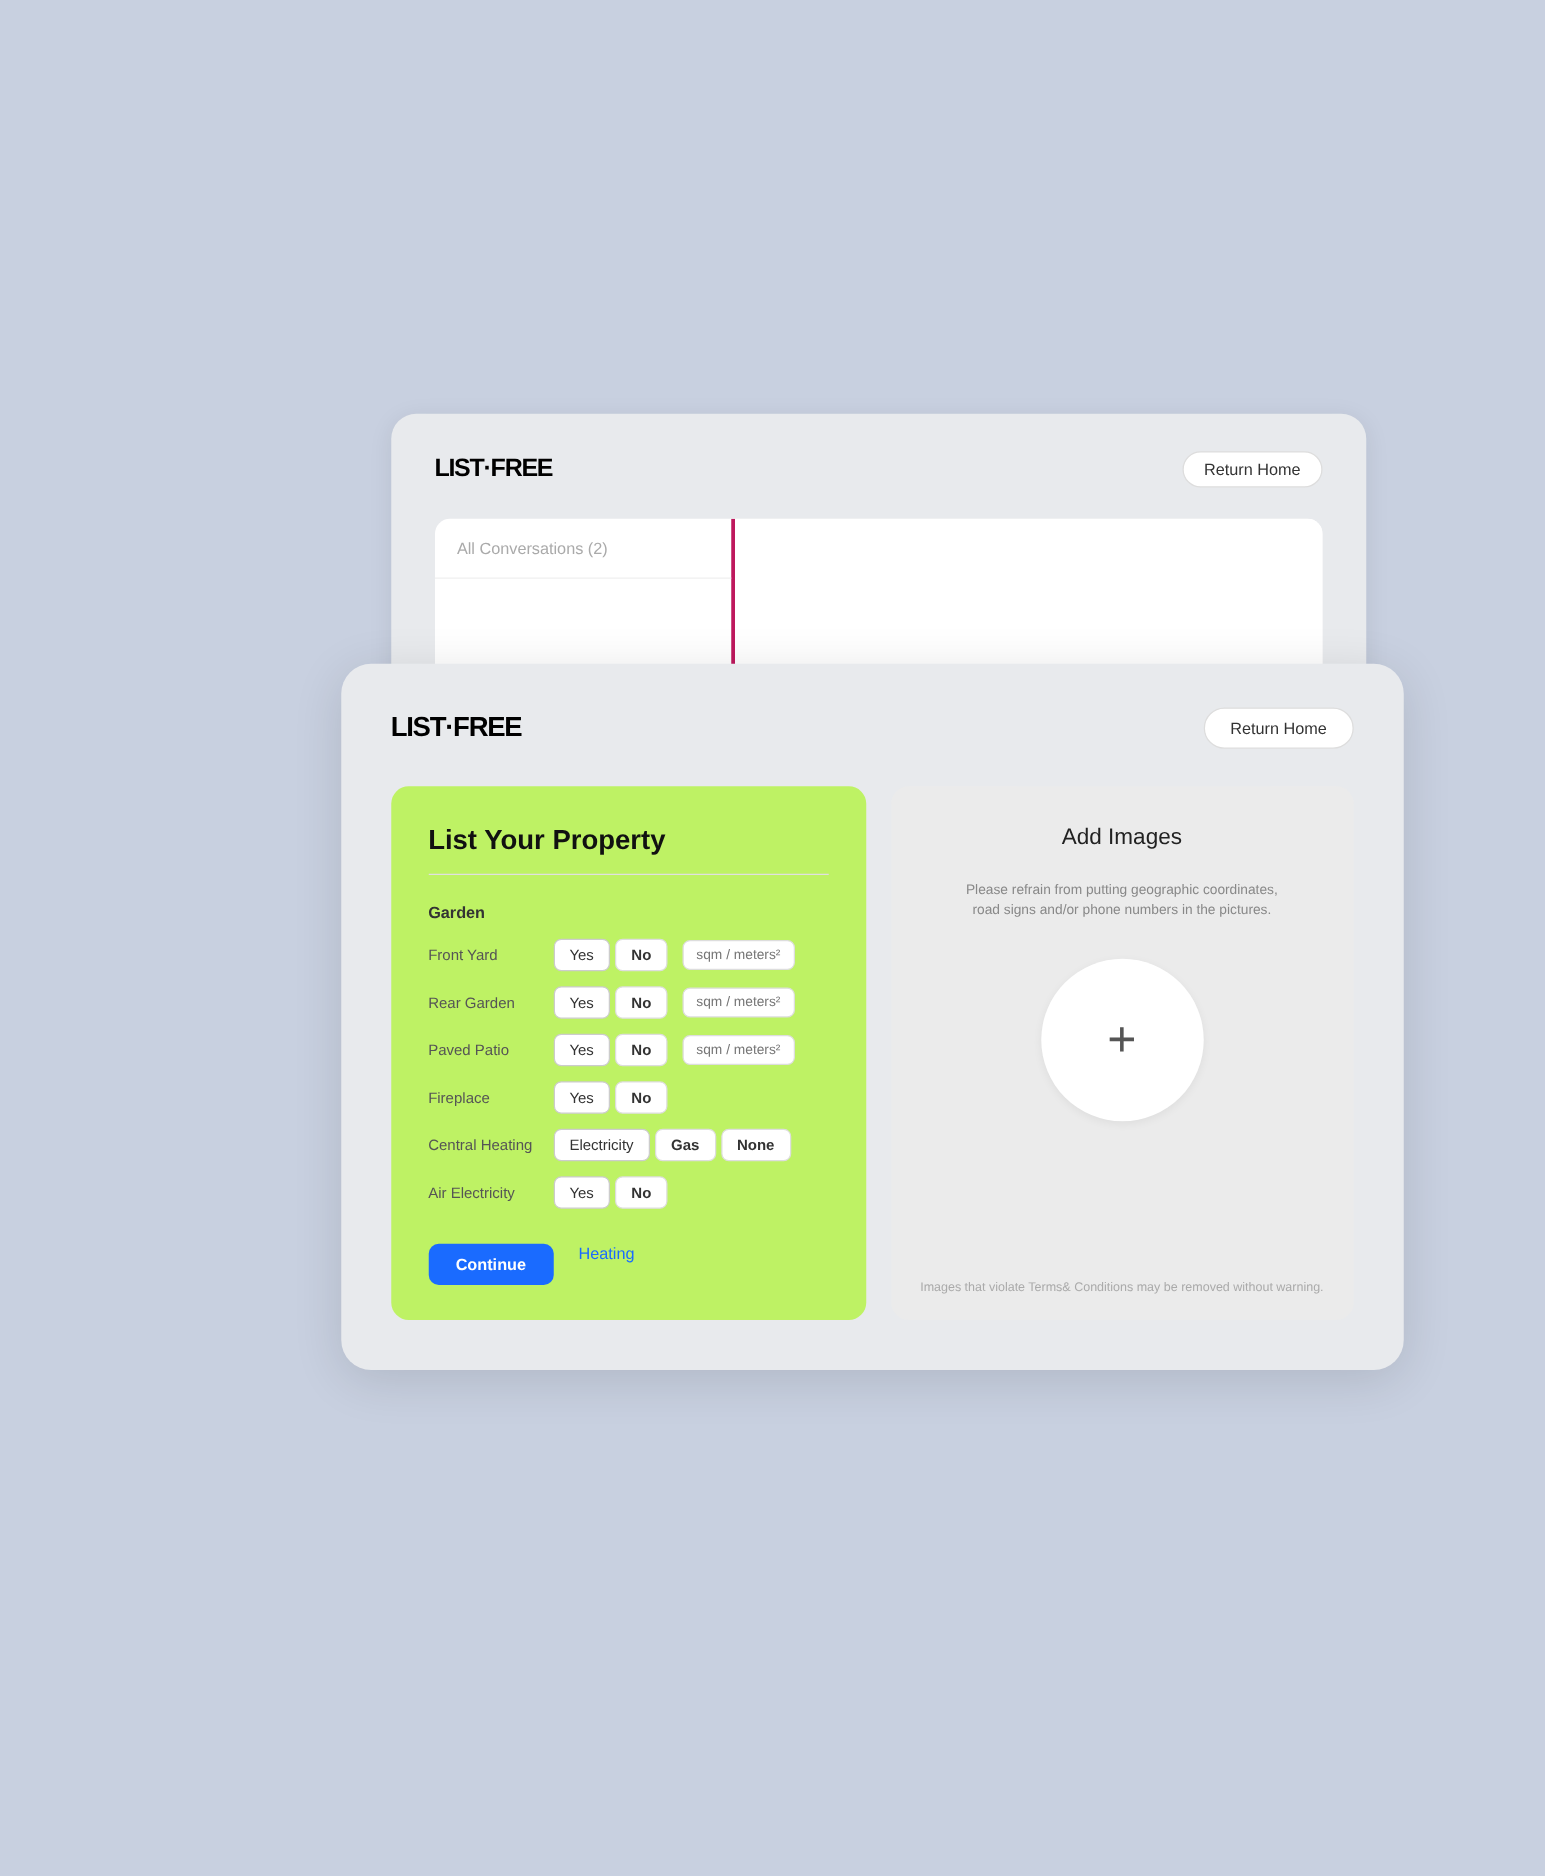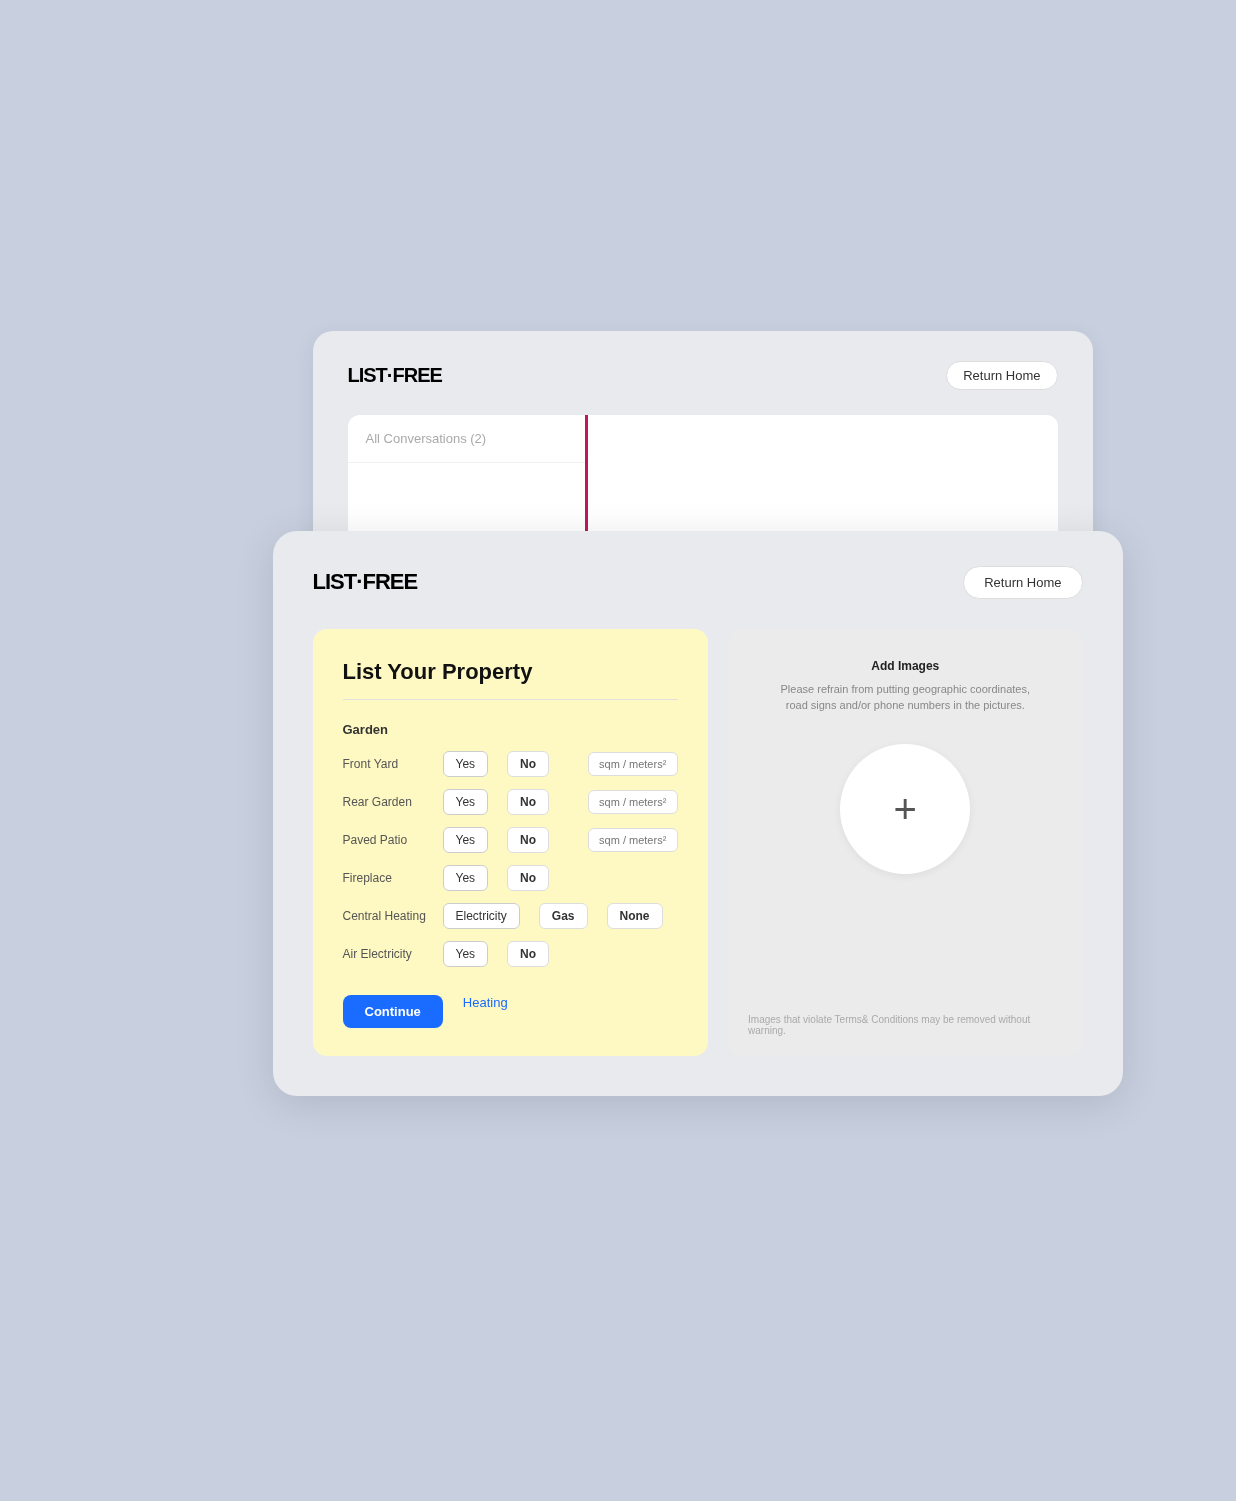--- a/index.html
+++ b/index.html
@@ -147,21 +147,21 @@
       font-weight: 500;
     }
 
     .main-content {
       display: flex;
       gap: 20px;
     }
 
     
     .form-panel {
-      background: #fef9c3;
+      background: #bef264;
       border-radius: 14px;
       padding: 30px 30px 28px;
       flex: 0 0 380px;
     }
 
     .form-title {
       font-size: 22px;
       font-weight: 700;
       color: #111;
       margin-bottom: 14px;
@@ -187,21 +187,21 @@
     }
 
     .row-label {
       font-size: 12px;
       color: #555;
       flex: 0 0 100px;
     }
 
     .btn-group {
       display: flex;
-      gap: 19px;
+      gap: 4px;
       align-items: center;
     }
 
     .toggle-btn {
       background: #fff;
       border: 1px solid #ddd;
       border-radius: 6px;
       padding: 5px 12px;
       font-size: 12px;
       cursor: pointer;
@@ -216,21 +216,21 @@
     }
 
     .sqm-input {
       background: #fff;
       border: 1px solid #ddd;
       border-radius: 6px;
       padding: 5px 10px;
       font-size: 11px;
       color: #aaa;
       width: 90px;
-      margin-left: 20px;
+      margin-left: 8px;
       outline: none;
     }
 
     .continue-btn {
       background: #1a6bff;
       color: #fff;
       border: none;
       border-radius: 8px;
       padding: 9px 22px;
       font-size: 13px;
@@ -261,24 +261,24 @@
       border-radius: 14px;
       flex: 1;
       display: flex;
       flex-direction: column;
       align-items: center;
       justify-content: space-between;
       padding: 30px 20px 20px;
     }
 
     .images-title {
-      font-size: 12px;
-      font-weight: 700;
+      font-size: 18px;
+      font-weight: 400;
       color: #222;
-      margin-bottom: 8px;
+      margin-bottom: 24px;
       text-align: center;
     }
 
     .images-subtitle {
       font-size: 11px;
       color: #888;
       text-align: center;
       line-height: 1.5;
       max-width: 260px;
       margin-bottom: 30px;

